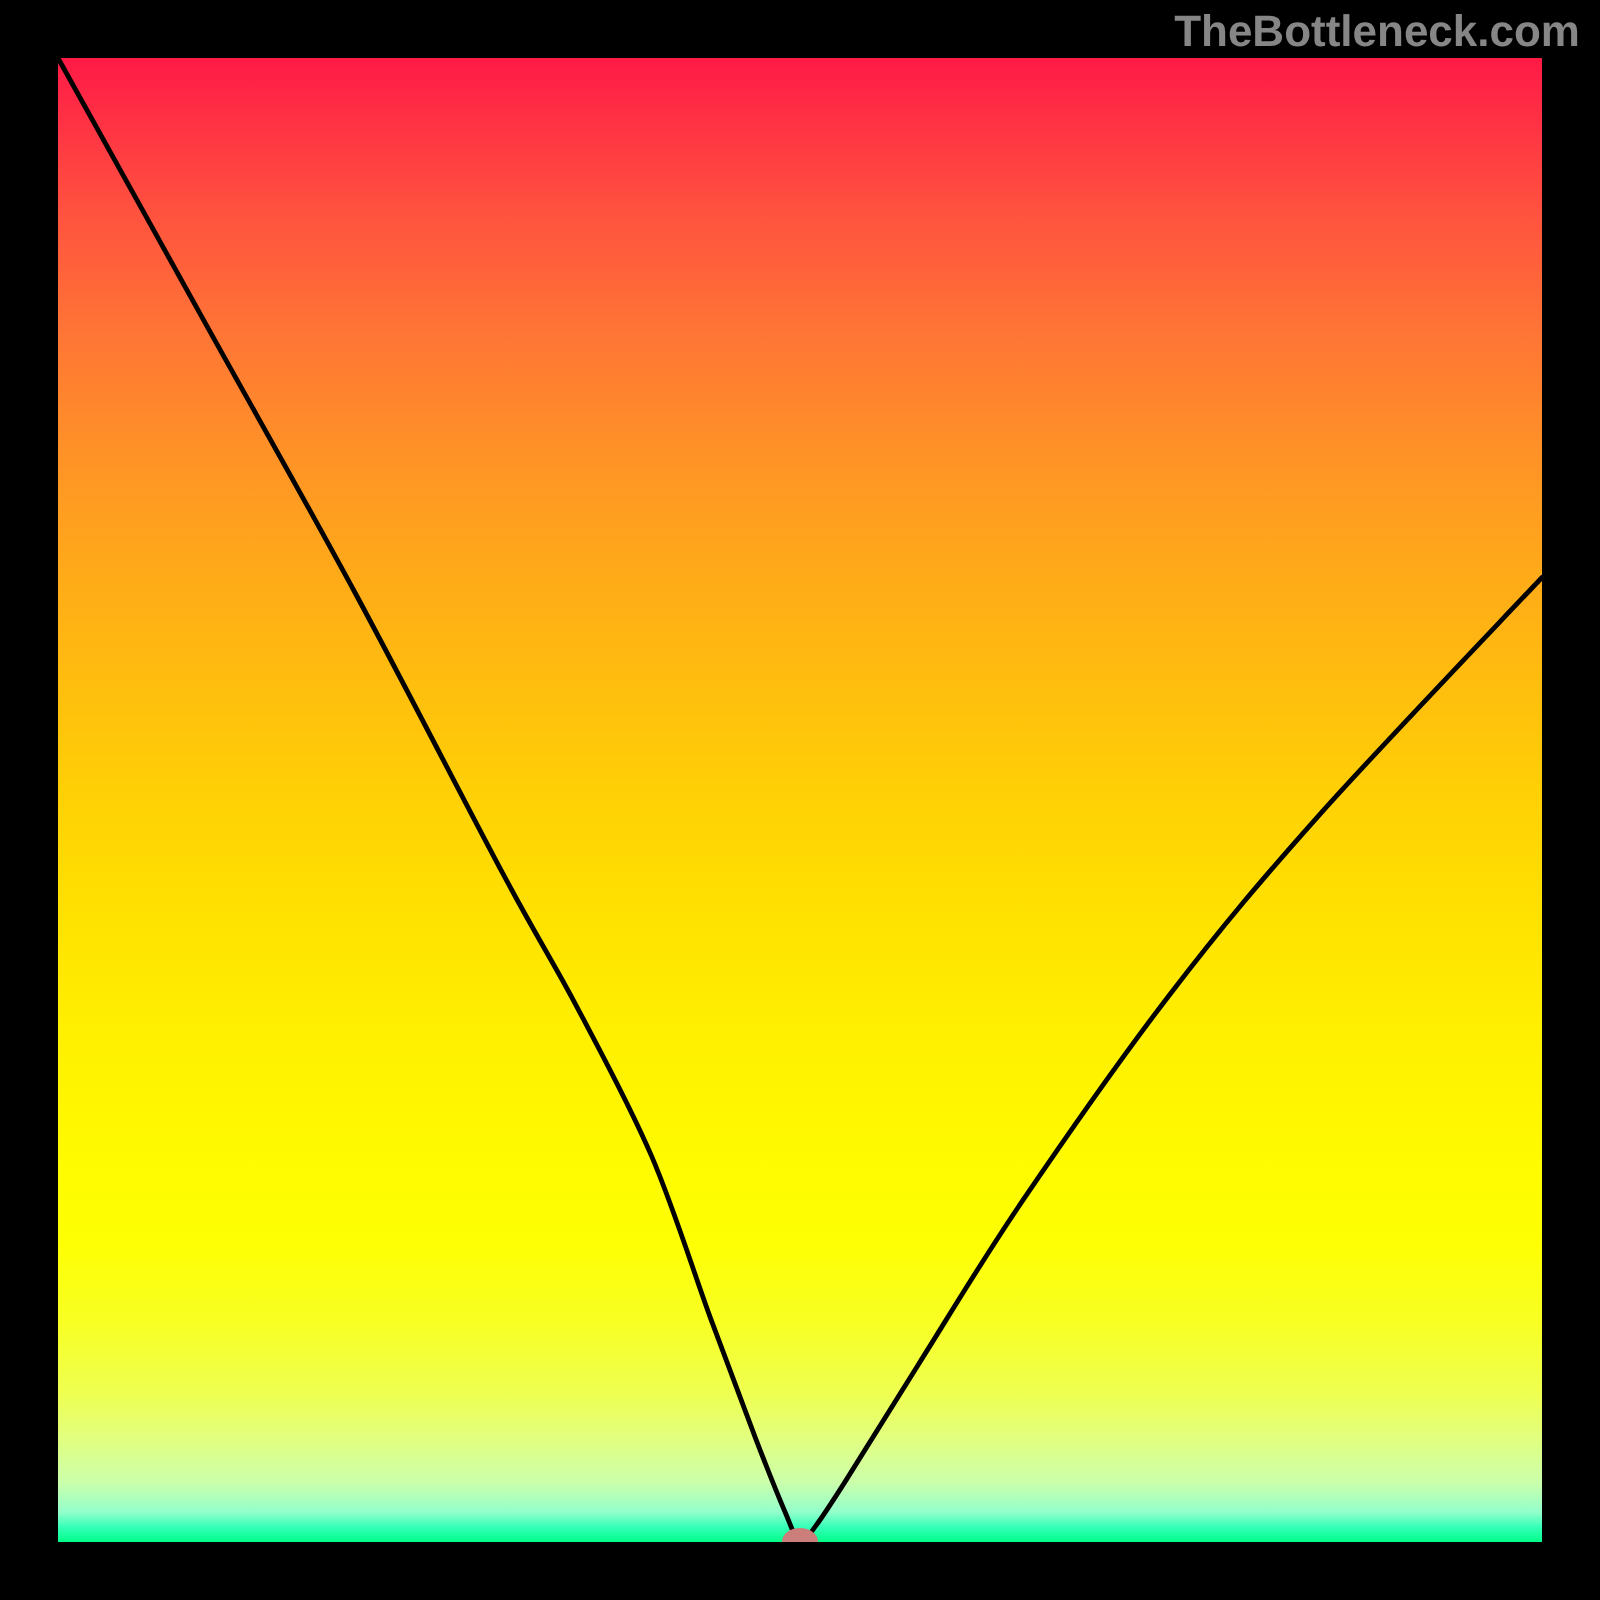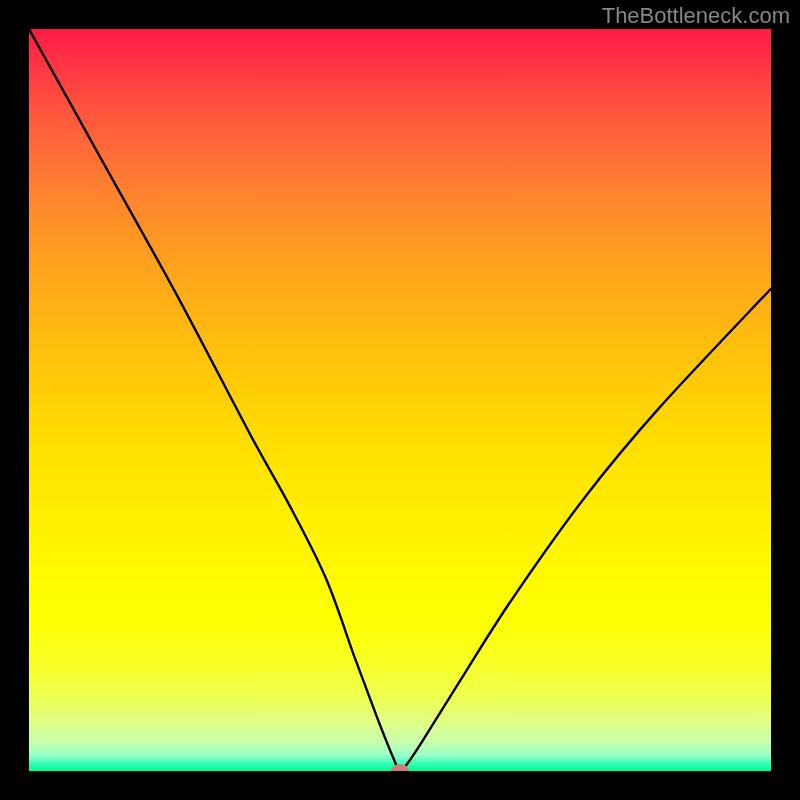--- a/index.html
+++ b/index.html
@@ -13,21 +13,21 @@
     position: relative;
     background: #000;
   }
   .watermark {
     position: absolute;
     top: 3px;
     right: 10px;
     font-family: Arial, Helvetica, sans-serif;
     font-size: 22px;
     color: #868686;
-    font-weight: normal;
+    font-weight: bold;
     z-index: 10;
   }
   .plot-area {
     position: absolute;
     left: 29px;
     top: 29px;
     width: 742px;
     height: 742px;
     overflow: hidden;
   }

